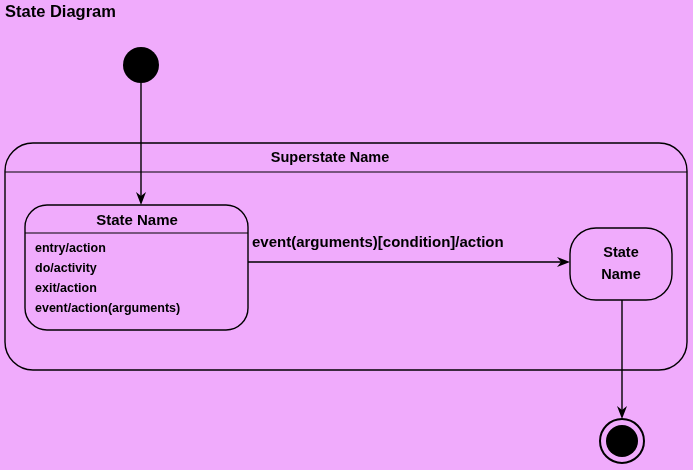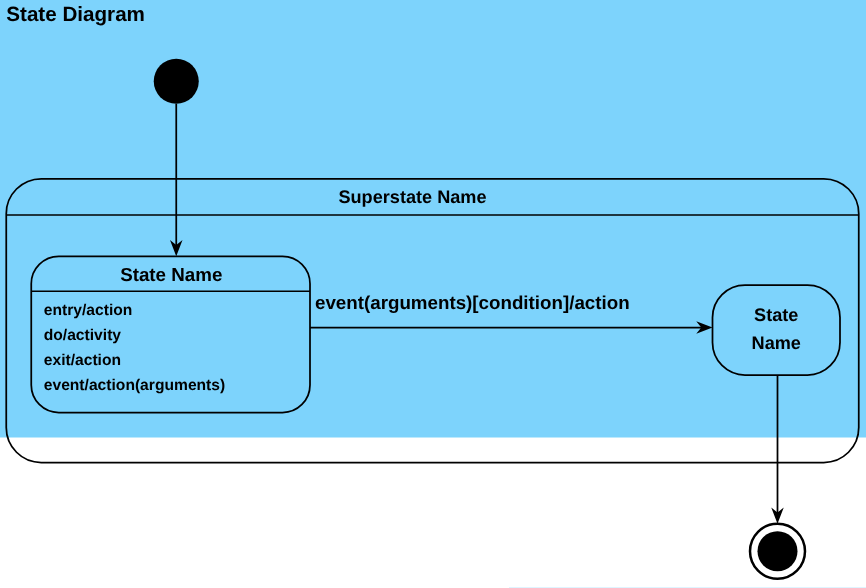--- a/index.html
+++ b/index.html
@@ -9,22 +9,22 @@
   }
   body {
     width: 693px;
     height: 470px;
     overflow: hidden;
     font-family: "Liberation Sans", sans-serif;
   }
   #canvas {
     position: relative;
     width: 693px;
-    height: 350px;
-    background: #7dd3fc;
+    height: 470px;
+    background: #f0abfc;
   }
   svg.diagram {
     position: absolute;
     top: 0;
     left: 0;
     width: 693px;
     height: 470px;
   }
   .stroke {
     fill: none;

